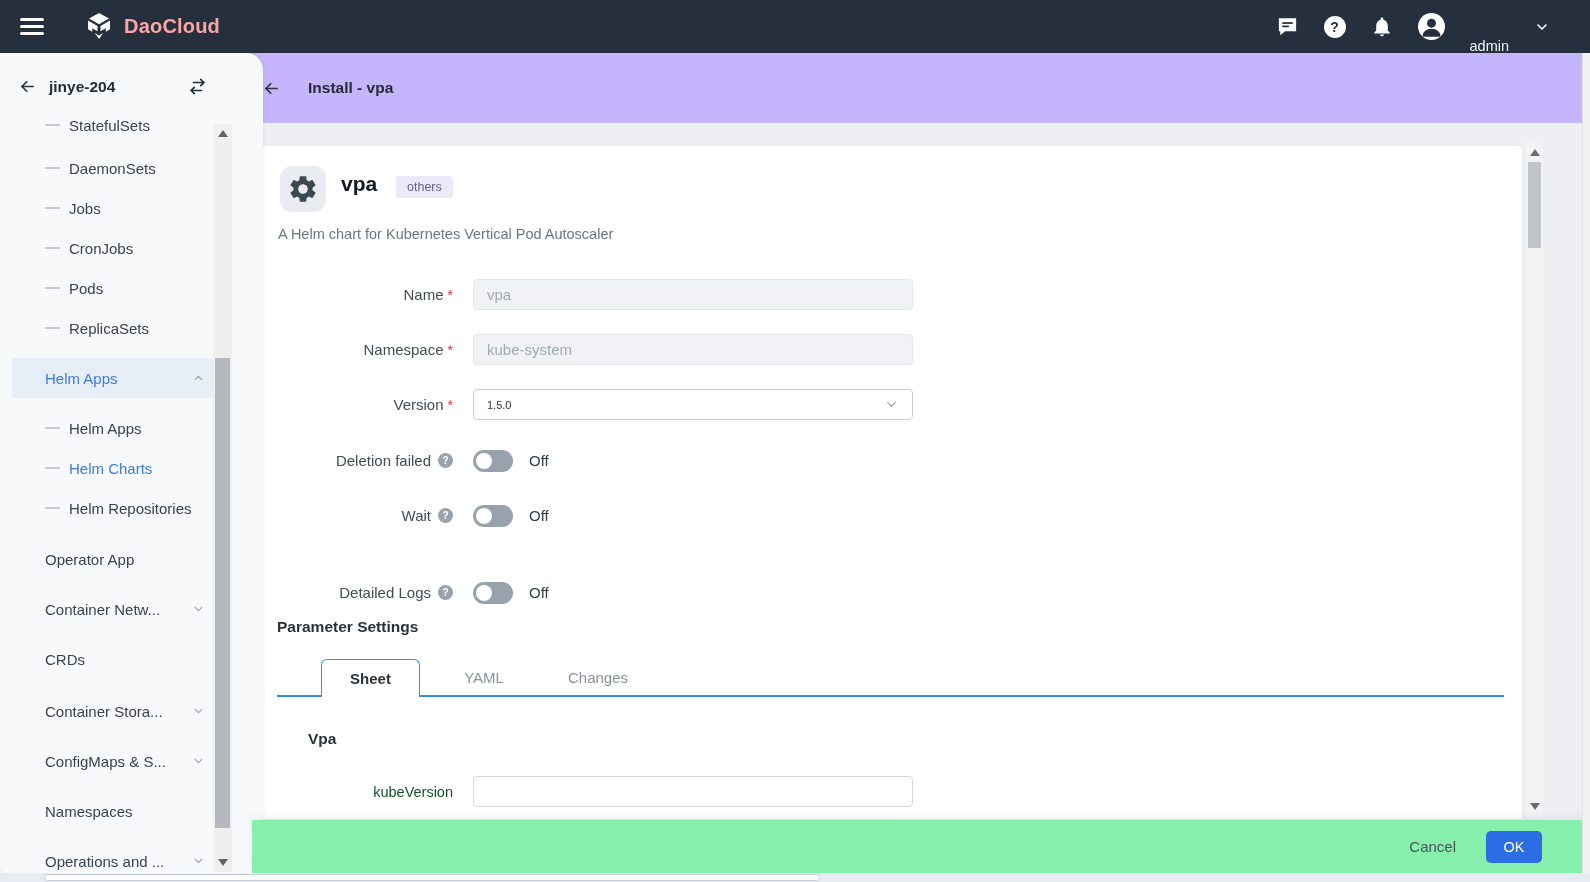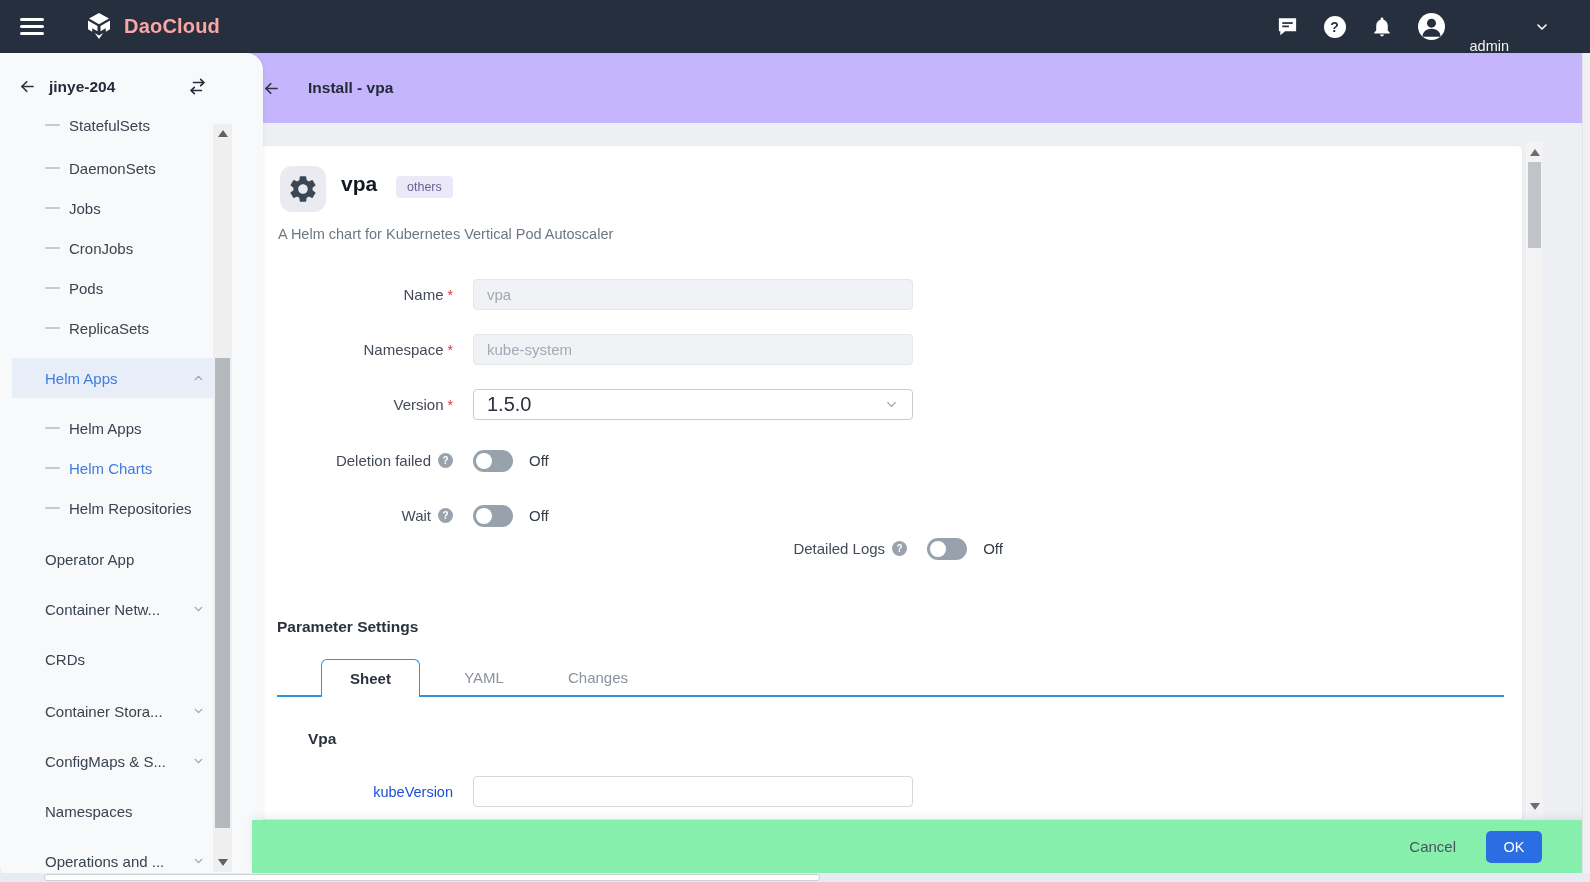--- a/index.html
+++ b/index.html
@@ -54,21 +54,21 @@
   .app-desc { position:absolute; left:23px; top:80px; font-size:14.5px; color:#6e7781; }
 
   .frow { position:absolute; left:22px; width:1180px; height:31px; display:flex; align-items:center; }
   .flabel { width:176px; text-align:right; font-size:15px; color:#434b56; flex:none; display:flex; justify-content:flex-end; align-items:center; }
   .flabel.req::after { content:" *"; color:#e02f3c; margin-left:4px; font-size:14px; }
   .fctrl { margin-left:20px; }
   .inp { width:440px; height:31px; border:1px solid #e3e6ea; background:#f0f2f5; border-radius:4px; font-family:"Liberation Sans",sans-serif; font-size:15px; color:#3a4350; padding:0 13px; }
   .inp::placeholder { color:#a2aab5; }
   .inp.plain { background:#fff; border:1px solid #d5d8dd; }
   .selectbox { width:440px; height:31px; border:1px solid #c9cdd3; border-radius:4px; background:#fff; display:flex; align-items:center; justify-content:space-between; padding:0 13px; cursor:pointer; }
-  .selectbox .sel-val { font-size:20px; color:#2a313c; }
+  .selectbox .sel-val { font-size:11px; color:#2a313c; }
   .toggle { width:40px; height:22px; border-radius:11px; background:#98a2ad; position:relative; cursor:pointer; flex:none; }
   .toggle .knob { position:absolute; left:3px; top:3px; width:16px; height:16px; border-radius:50%; background:#fff; }
   .tog-state { margin-left:16px; font-size:15px; color:#343c47; }
   .qmark { width:15px; height:15px; border-radius:50%; background:#9aa3ad; color:#fff; font-size:10px; font-weight:bold; display:inline-flex; align-items:center; justify-content:center; margin-left:7px; flex:none; }
 
   .param-title { position:absolute; left:22px; top:472px; font-size:15.5px; font-weight:bold; color:#2a323e; }
   .tabs { position:absolute; left:22px; top:513px; width:1227px; height:38px; }
   .tab-line { position:absolute; left:0; top:36px; width:1227px; height:2px; background:#2f93e0; }
   .tab { position:absolute; top:0; height:37px; display:flex; align-items:center; justify-content:center; font-size:15px; color:#8a929d; cursor:pointer; }
   .tab.active { left:44px; width:99px; height:38px; background:#fff; border:1px solid #2f93e0; border-bottom:none; border-radius:6px 6px 0 0; color:#2b323c; font-weight:bold; z-index:2; }
@@ -309,21 +309,21 @@
         <span>Wait</span>
         <span class="qmark">?</span>
       </div>
     <div class="fctrl" style="display:flex;align-items:center;">
       <div class="toggle">
           <div class="knob"></div>
         </div>
       <span class="tog-state">Off</span>
     </div>
   </div>
-  <div class="frow" style="top:387px;justify-content:center;">
+  <div class="frow" style="top:431px;">
     <div class="flabel">
         <span>Detailed Logs</span>
         <span class="qmark">?</span>
       </div>
     <div class="fctrl" style="display:flex;align-items:center;">
       <div class="toggle">
           <div class="knob"></div>
         </div>
       <span class="tog-state">Off</span>
     </div>
@@ -331,21 +331,21 @@
 
   <div class="param-title">Parameter Settings</div>
   <div class="tabs">
     <div class="tab-line"></div>
     <div class="tab active">Sheet</div>
     <div class="tab t2">YAML</div>
     <div class="tab t3">Changes</div>
   </div>
   <div class="section-title">Vpa</div>
   <div class="frow" style="top:630px;">
-    <div class="flabel" style="color:#1d4ed8;font-size:14.5px;">kubeVersion</div>
+    <div class="flabel" style="color:#14532d;font-size:14.5px;">kubeVersion</div>
     <div class="fctrl"><input class="inp plain" value="" style=""></div>
   </div>
 </div>
 
 <div class="card-scroll">
   <div class="tri-up" style="border-bottom-color:#6a6e73;margin-top:7px;"></div>
   <div class="card-thumb"></div>
   <div class="bottom-arrow">
       <div class="tri-down" style="border-top-color:#6a6e73;"></div>
     </div>

